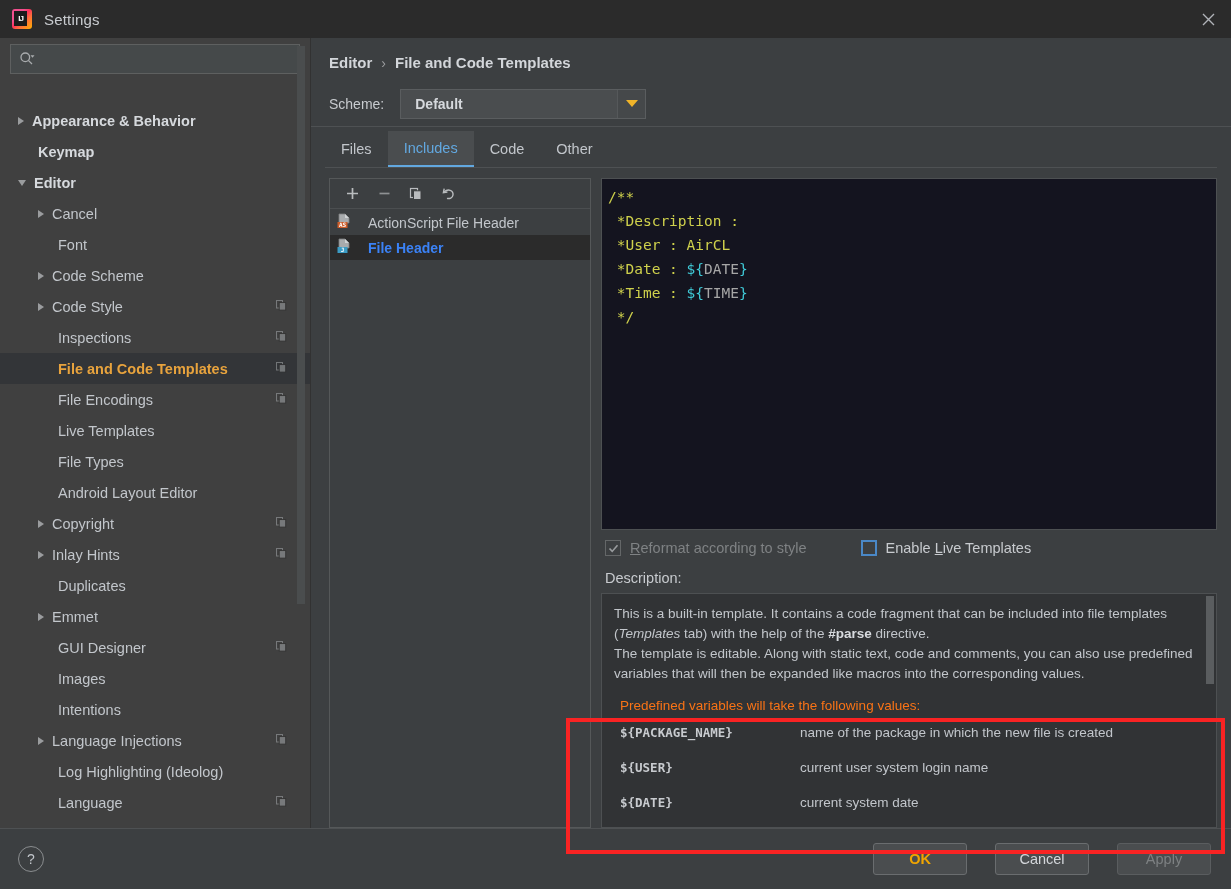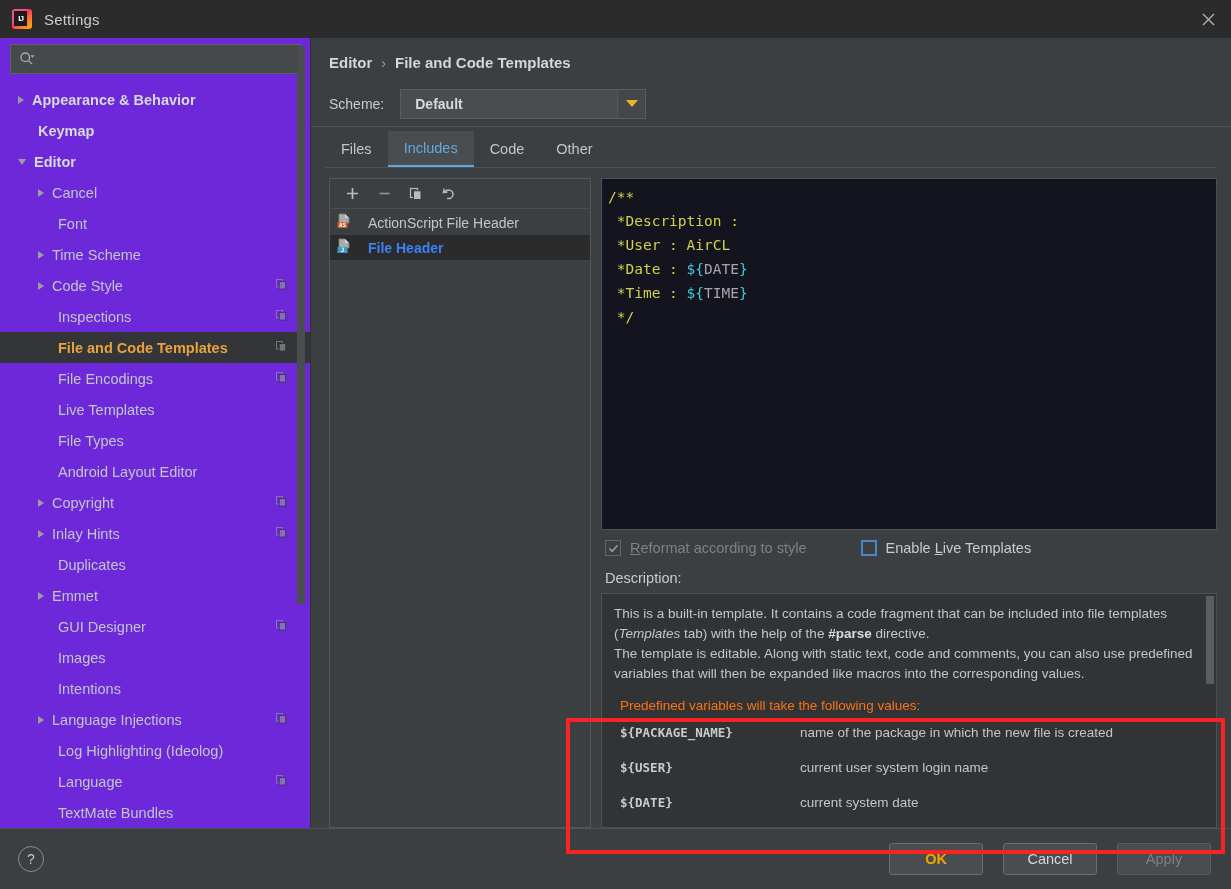--- a/index.html
+++ b/index.html
@@ -53,24 +53,25 @@
     cursor: pointer;
   }
   .close-btn svg { stroke: #b0b3b8; }
 
   
   .body-split { flex: 1 1 auto; display: flex; min-height: 0; position: relative; }
 
   
   .sidebar {
     width: 311px; flex: 0 0 311px;
-    background: #6d28d9;
+    background: #404040;
     display: flex; flex-direction: column;
     position: relative;
     border-right: 1px solid #323232;
+    gap: 21px;
   }
   .search-wrap { padding: 6px 10px 8px 10px; }
   .search-box {
     height: 30px; background: #45494a;
     border: 1px solid #5e6060;
     display: flex; align-items: center;
     padding: 0 8px;
   }
   .search-icon { display: flex; align-items: center; }
   .search-input {
@@ -278,21 +279,21 @@
     display: flex; align-items: center;
     padding: 0 20px 0 18px;
     position: relative;
   }
   .help-btn {
     width: 26px; height: 26px; border-radius: 50%;
     border: 1px solid #8a8d8f;
     display: flex; align-items: center; justify-content: center;
     color: #c2c6cb; font-size: 14px; cursor: pointer;
   }
-  .btns { margin-left: auto; display: flex; gap: 20px; }
+  .btns { margin-left: auto; display: flex; gap: 28px; }
   .btn {
     min-width: 94px; height: 32px;
     background: #4a4d4f; border: 1px solid #6a6d6f; border-radius: 3px;
     display: flex; align-items: center; justify-content: center;
     font-size: 14.5px; color: #d3d6da; cursor: pointer;
   }
   .btn.primary { color: #f0a500; font-weight: bold; }
   .btn.disabled { color: #7d8082; border-color: #5a5d5f; cursor: default; }
 </style>
 </head>
@@ -339,21 +340,21 @@
           </div>
           <div class="tree-item lvl1">
             <span class="arrow right"></span>
             <span class="tree-label">Cancel</span>
           </div>
           <div class="tree-item lvl1 noarrow">
             <span class="tree-label">Font</span>
           </div>
           <div class="tree-item lvl1">
             <span class="arrow right"></span>
-            <span class="tree-label">Time Scheme</span>
+            <span class="tree-label">Code Scheme</span>
           </div>
           <div class="tree-item lvl1">
             <span class="arrow right"></span>
             <span class="tree-label">Code Style</span>
             <span class="copy-badge"><svg width="13" height="13" viewBox="0 0 13 13">
                 <rect x="1.5" y="1.5" width="6" height="7.5" fill="none" stroke="#9a9d9f" stroke-width="1"></rect>
                 <rect x="4.2" y="3.6" width="6.5" height="7.5" fill="#9a9d9f" stroke="#2b2b2b" stroke-width="0.9"></rect>
               </svg></span>
           </div>
           <div class="tree-item lvl1 noarrow">

